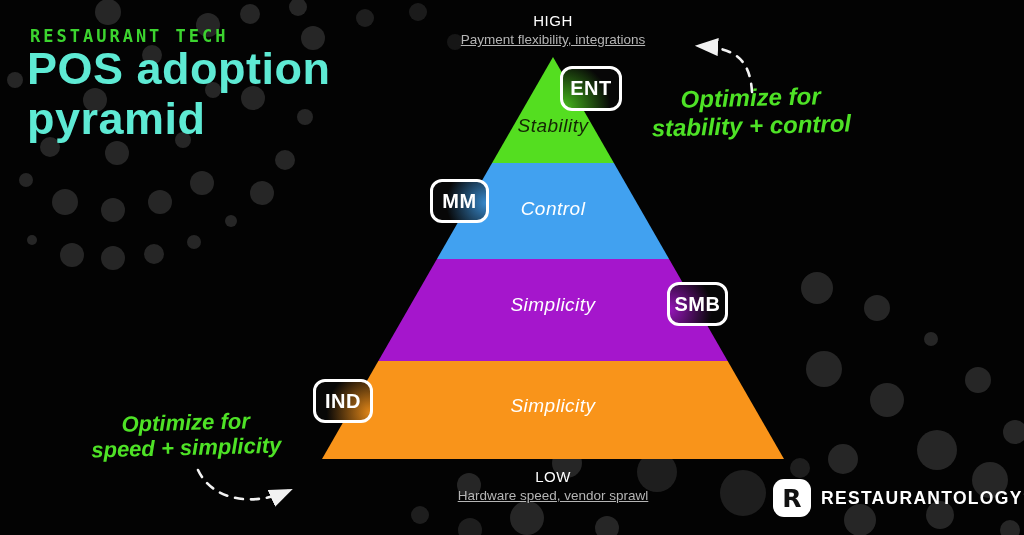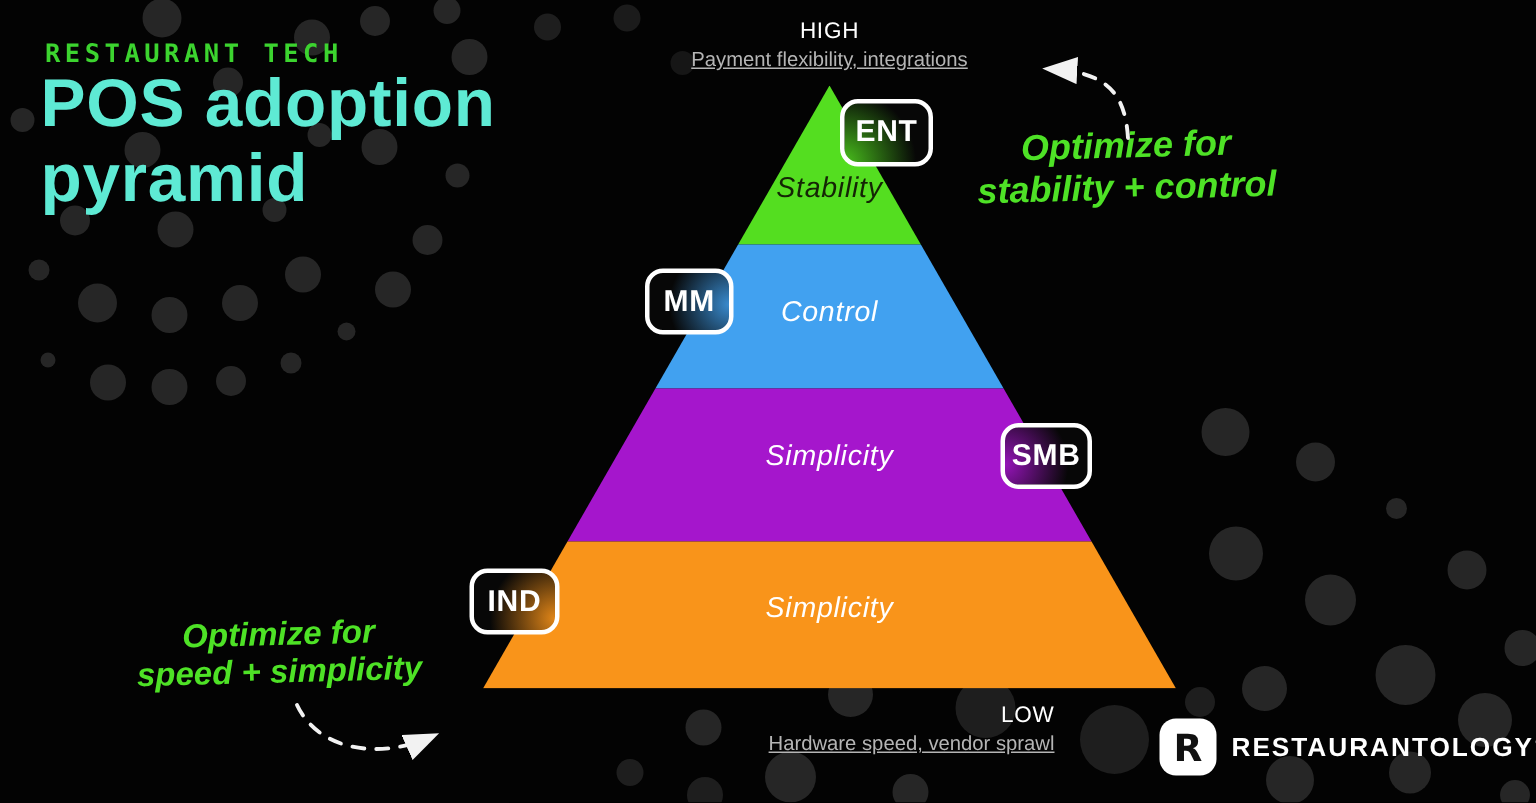--- a/index.html
+++ b/index.html
@@ -16,21 +16,21 @@
     font-family:"DejaVu Sans Mono", monospace; font-weight:bold;
     font-size:17px; letter-spacing:3px;
   }
   .title {
     position:absolute; left:27px; top:44px; width:340px; color:#5eead4;
     font-size:45px; font-weight:bold; line-height:1.12; letter-spacing:0.5px;
   }
   
   .axis { position:absolute; left:403px; width:300px; text-align:center; }
   .axis-top { top:12px; }
-  .axis-bottom { top:468px;text-align:right; }
+  .axis-bottom { top:468px; }
   .axis-label { color:#ffffff; font-weight:normal; font-size:15px; letter-spacing:0.5px; }
   .axis-desc { color:#b5b5b5; font-size:13.5px; margin-top:3px;text-decoration:underline; }
   
   .pyramid {
     position:absolute; left:322px; top:57px; width:462px; height:402px;
     clip-path: polygon(50% 0%, 100% 100%, 0% 100%);
   }
   .band { position:absolute; left:0; width:100%; }
   .band-0 { top:0;     height:106px; background:#54de20; }
   .band-1 { top:106px; height:96px;  background:#41a1f0; }

